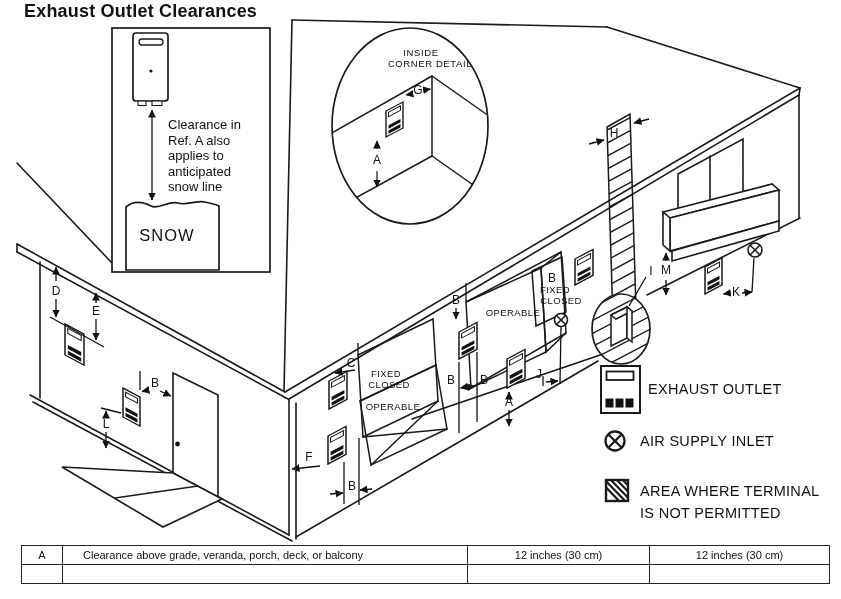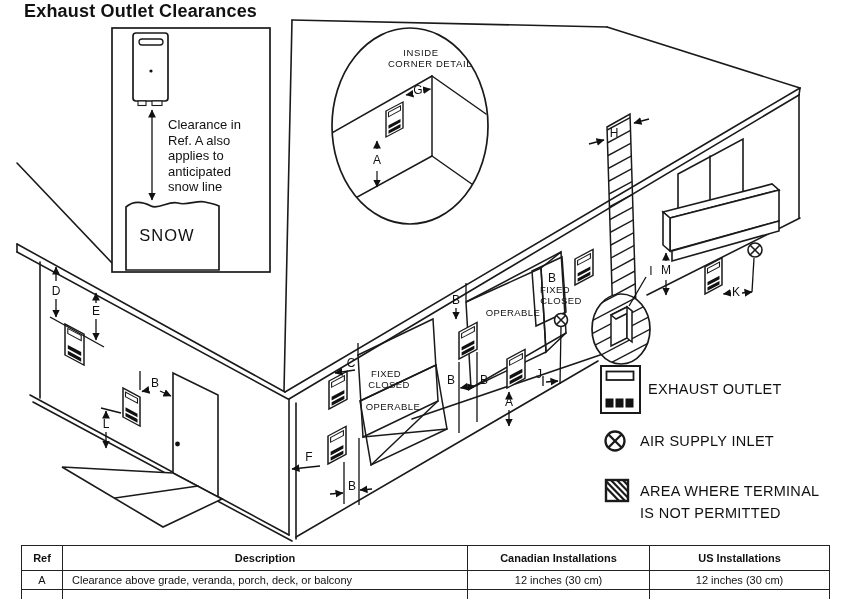--- a/index.html
+++ b/index.html
@@ -13,21 +13,21 @@
   .t12{font-size:12px;}
   .t9{font-size:9.5px;letter-spacing:.4px;}
   .t10{font-size:9.5px;letter-spacing:.6px;}
   .t14{font-size:14.5px;letter-spacing:.3px;}
   .tablewrap{position:absolute;left:21px;top:545px;}
   table{width:808px;border-collapse:collapse;table-layout:fixed;}
   th,td{border:1.6px solid #222;font-size:11px;padding:0 4px;text-align:center;
         background:#fff;color:#111;overflow:hidden;white-space:nowrap;}
   th{font-weight:bold;height:24px;}
   td{height:18px;}
-  td.desc{text-align:left;padding-left:9px;}
+  td.desc{text-align:left;padding-left:20px;}
 </style>
 </head>
 <body>
 
 <div class="page">
 
 <svg width="841" height="599" viewBox="0 0 841 599">
   <defs>
     <marker id="ah" markerUnits="userSpaceOnUse" markerWidth="9" markerHeight="9" refX="7.5" refY="4.5" orient="auto-start-reverse">
       <path d="M0,0.6 L8,4.5 L0,8.4 Z" fill="#111"></path>
@@ -366,26 +366,20 @@
 
 <div class="tablewrap">
   <table>
     <colgroup>
           <col style="width:41px">
           <col style="width:405px">
           <col style="width:182px">
           <col style="width:180px">
         </colgroup>
     <tbody>
-          <tr>
-      <th>Ref</th>
-      <th>Description</th>
-      <th>Canadian Installations</th>
-      <th>US Installations</th>
-    </tr>
     <tr>
       <td>A</td>
       <td class="desc">Clearance above grade, veranda, porch, deck, or balcony</td>
       <td>12 inches (30 cm)</td>
       <td>12 inches (30 cm)</td>
     </tr>
     <tr>
       <td></td>
             <td class="desc"></td>
       <td></td>

